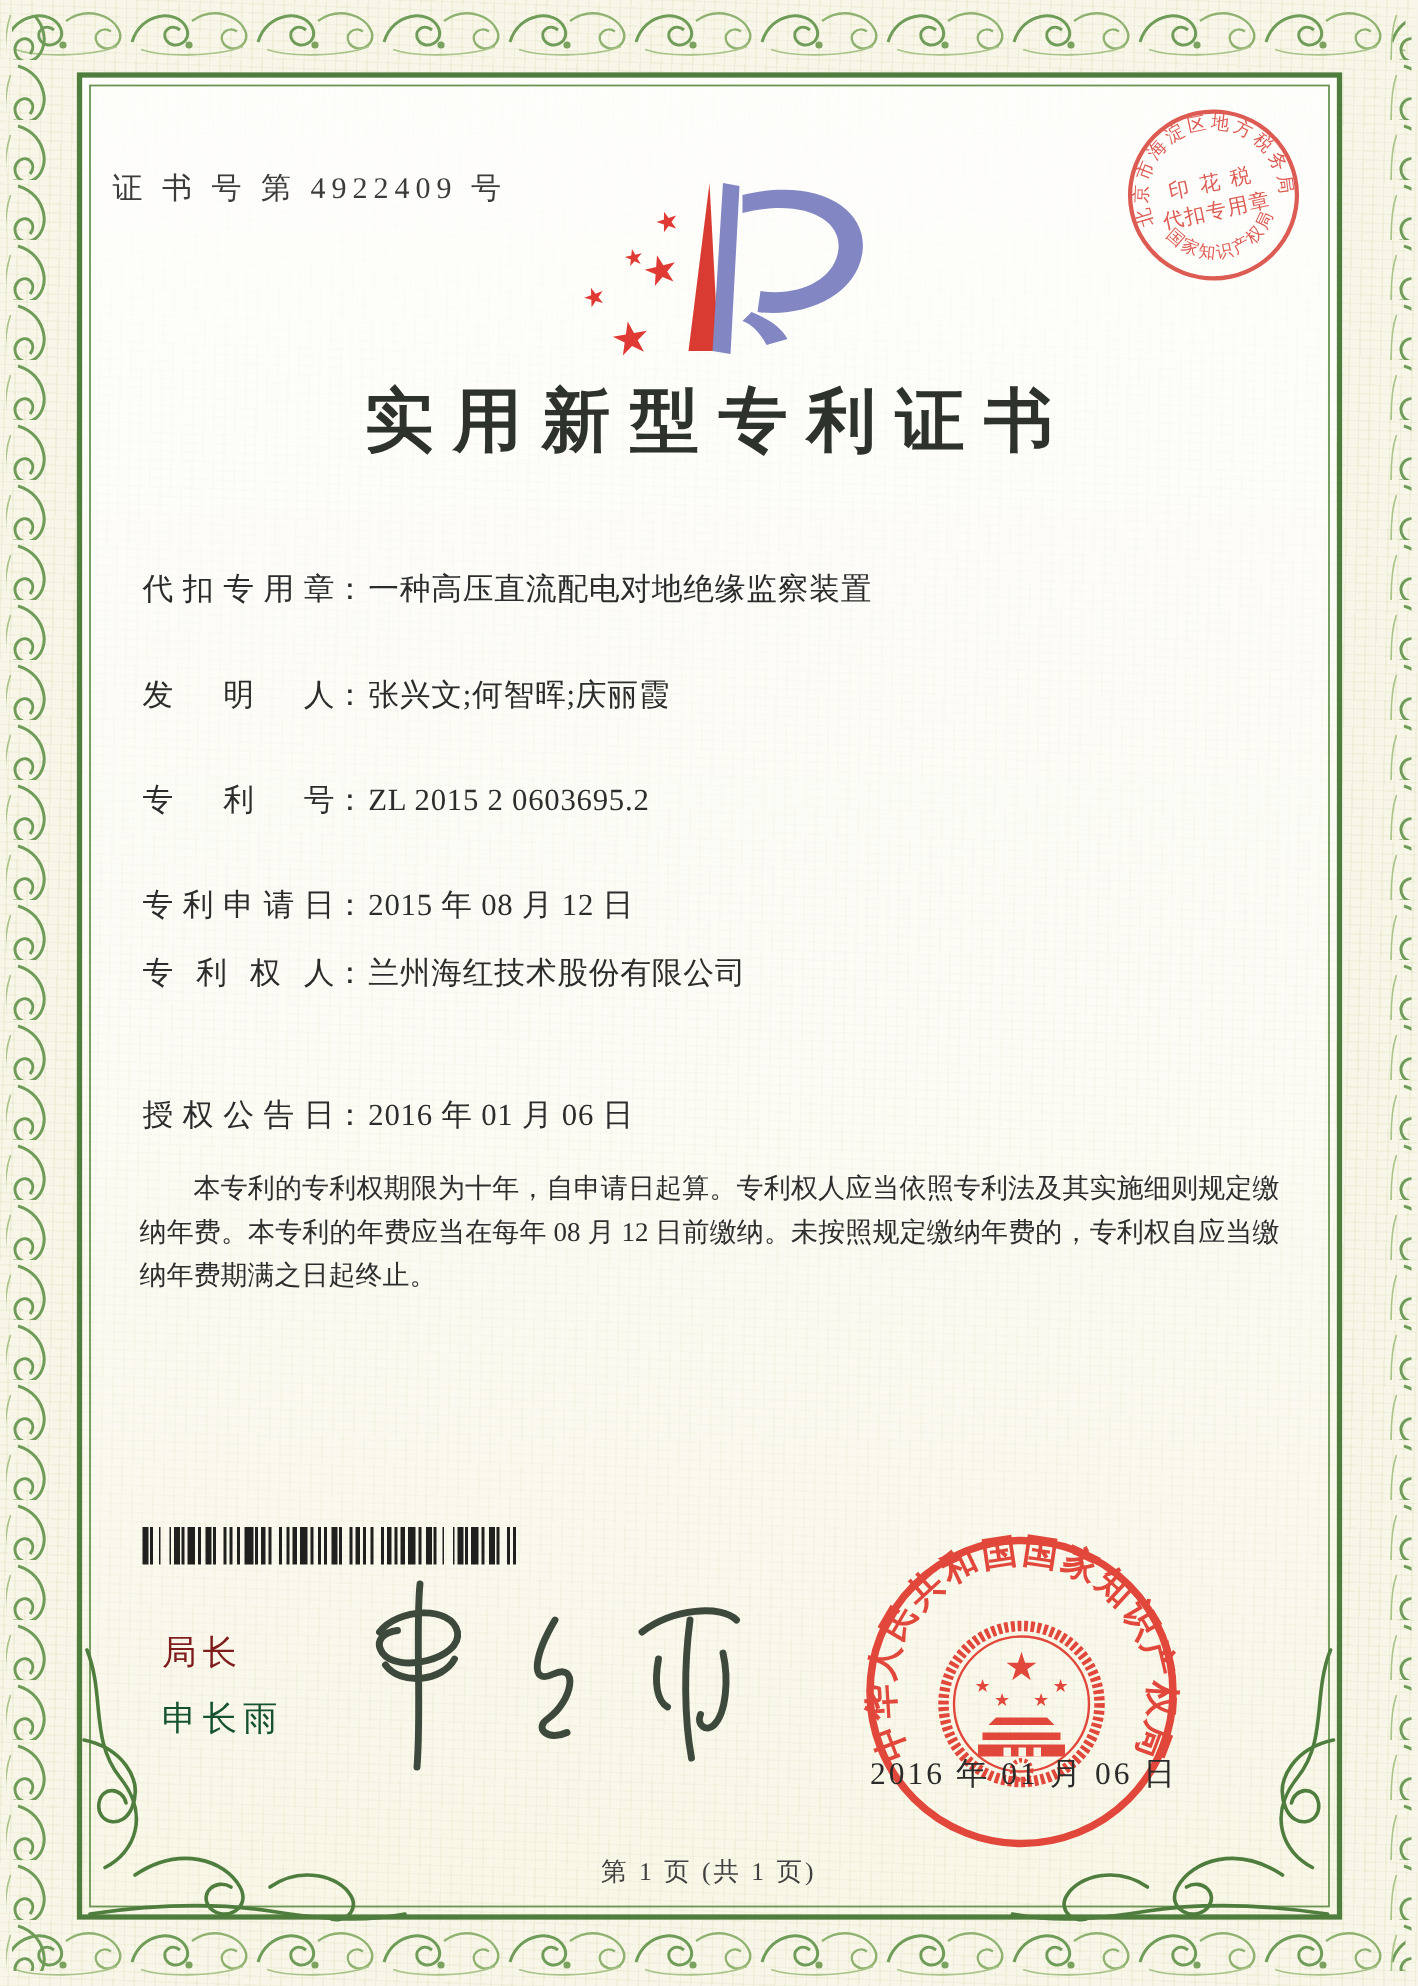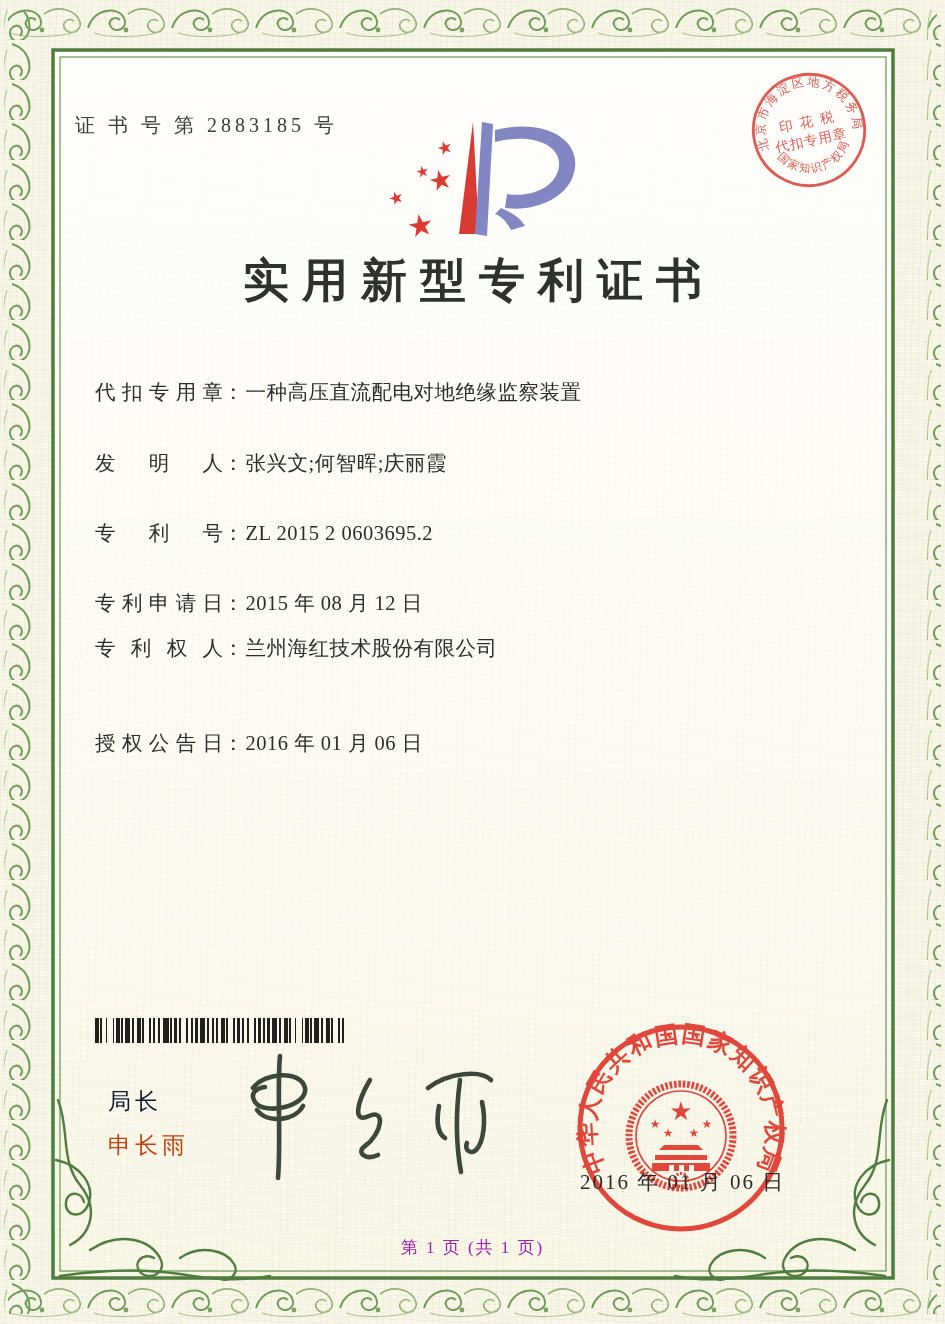--- a/index.html
+++ b/index.html
@@ -33,26 +33,26 @@
   .f-label{display:inline-block;width:128px;text-align:justify;text-align-last:justify;vertical-align:top;}
   .f-colon{display:inline-block;margin:0 2px 0 0;}
   .f-value{letter-spacing:0.5px;}
   .paragraphs{
     left:93px;top:778px;width:760px;font-size:18px;line-height:29px;
     color:#2e2e2e;text-align:justify;
   }
   .paragraphs p{margin:0;text-indent:2em;}
   .barcode{left:95px;top:1018px;width:252px;height:25px;display:flex;align-items:stretch;}
   .bar{height:100%;}
-  .director-label{left:108px;top:1086px;font-size:23px;color:#0f172a;
+  .director-label{left:108px;top:1086px;font-size:23px;color:#7f1d1d;
     font-family:"Liberation Sans","DejaVu Sans",sans-serif;letter-spacing:4px;}
-  .director-name{left:108px;top:1130px;font-size:23px;color:#c2410c;
+  .director-name{left:108px;top:1130px;font-size:23px;color:#14532d;
     font-family:"Liberation Sans","DejaVu Sans",sans-serif;letter-spacing:4px;}
   .issue-date{left:580px;top:1168px;font-size:21px;color:#2b2b2b;letter-spacing:2px;z-index:6;}
-  .footer-page{left:0;top:1236px;width:945px;text-align:center;font-size:17px;color:#a21caf;letter-spacing:2px;}
+  .footer-page{left:0;top:1236px;width:945px;text-align:center;font-size:17px;color:#404040;letter-spacing:2px;}
 </style>
 </head>
 <body>
 
 <div class="texture"></div>
 
 <svg class="abs" style="left:0;top:0;" width="945" height="1324" viewBox="0 0 945 1324">
   <defs>
     <pattern id="scrollH" width="84" height="40" patternUnits="userSpaceOnUse">
       <path d="M4 28 C10 8 34 6 40 18 C45 28 32 34 27 27 C23 21 30 15 36 20" fill="none" stroke="#6f9c58" stroke-width="2"></path>
@@ -87,21 +87,21 @@
   </g>
   <g stroke="#4e7d3e" fill="none" stroke-width="2.4" stroke-linecap="round" transform="translate(945,0) scale(-1,1)">
     <path d="M58 1100 C70 1130 60 1160 80 1185 C100 1210 90 1235 70 1245"></path>
     <path d="M56 1160 C80 1165 96 1185 88 1205 C82 1220 64 1216 66 1202 C68 1190 82 1192 84 1202"></path>
     <path d="M60 1276 C100 1270 140 1268 180 1274 C210 1279 240 1282 270 1276"></path>
     <path d="M90 1250 C120 1230 150 1240 160 1258 C168 1272 150 1282 140 1272 C132 1262 144 1252 154 1258"></path>
     <path d="M180 1258 C200 1244 226 1250 234 1264 C240 1274 228 1284 218 1278"></path>
   </g>
 </svg>
 
-<div class="abs cert-no">证 书 号 第 2883185 号</div>
+<div class="abs cert-no">证 书 号 第 4922409 号</div>
 
 <svg class="abs" style="left:383px;top:116px;" width="218" height="138" viewBox="0 0 218 138">
   <g fill="#e03a34">
     <text x="56" y="40" font-size="18" transform="rotate(-18 56 40)">★</text>
     <text x="34" y="62" font-size="15" transform="rotate(-12 34 62)">★</text>
     <text x="8" y="90" font-size="17" transform="rotate(-20 8 90)">★</text>
     <text x="48" y="76" font-size="27" transform="rotate(-14 48 76)">★</text>
     <text x="26" y="122" font-size="30" transform="rotate(-10 26 122)">★</text>
   </g>
   <polygon points="90,6 96,118 76,118" fill="#d93b33"></polygon>
@@ -145,20 +145,21 @@
   <span class="f-label">专利申请日</span><span class="f-colon">：</span><span class="f-value">2015 年 08 月 12 日</span>
 </div>
 <div class="abs field-row" style="top:634px;">
   <span class="f-label">专利权人</span><span class="f-colon">：</span><span class="f-value">兰州海红技术股份有限公司</span>
 </div>
 <div class="abs field-row" style="top:729px;">
   <span class="f-label">授权公告日</span><span class="f-colon">：</span><span class="f-value">2016 年 01 月 06 日</span>
 </div>
 
 <div class="abs paragraphs">
+  <p>本专利的专利权期限为十年，自申请日起算。专利权人应当依照专利法及其实施细则规定缴纳年费。本专利的年费应当在每年 08 月 12 日前缴纳。未按照规定缴纳年费的，专利权自应当缴纳年费期满之日起终止。</p>
 </div>
 
 <div class="abs barcode">
     <div class="bar" style="width: 3.5px; background: rgb(32, 33, 31);"></div>
     <div class="bar" style="width: 1.75px; background: transparent;"></div>
     <div class="bar" style="width: 1.75px; background: rgb(32, 33, 31);"></div>
     <div class="bar" style="width: 3.5px; background: transparent;"></div>
     <div class="bar" style="width: 1.75px; background: rgb(32, 33, 31);"></div>
     <div class="bar" style="width: 5.25px; background: transparent;"></div>
     <div class="bar" style="width: 1.75px; background: rgb(32, 33, 31);"></div>

